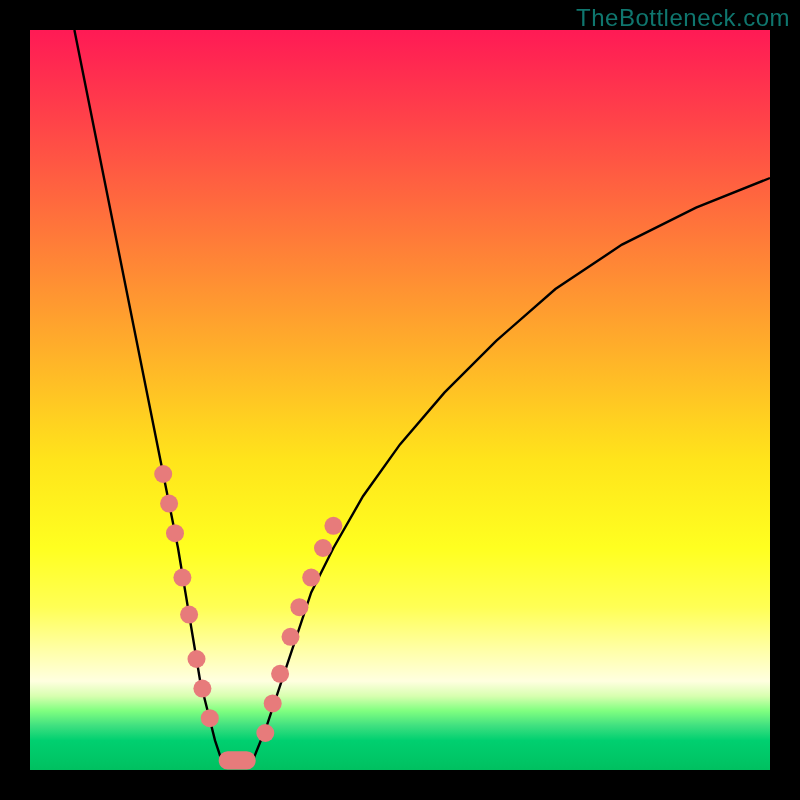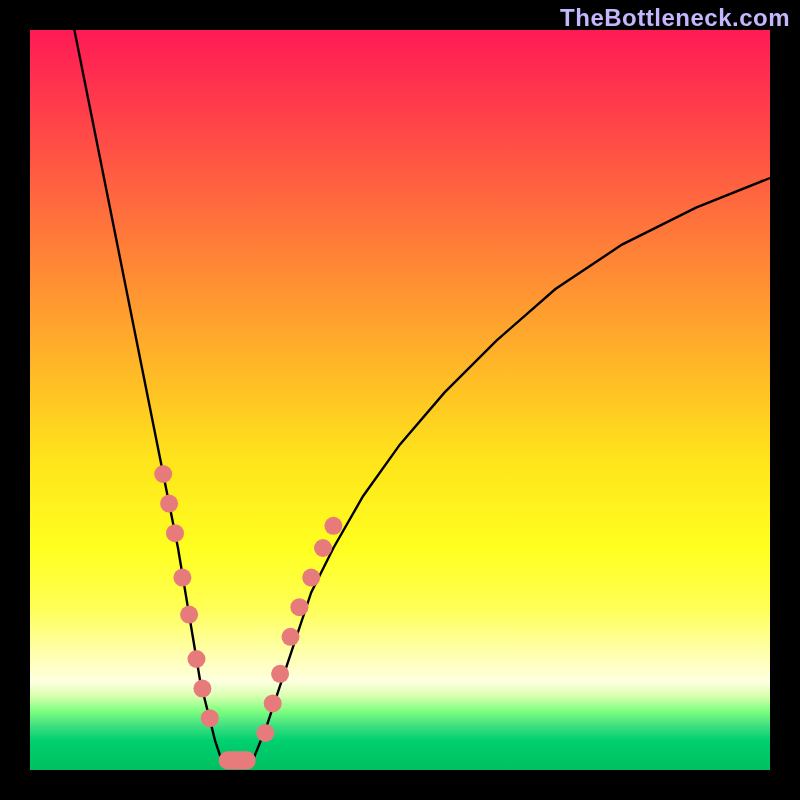--- a/index.html
+++ b/index.html
@@ -40,22 +40,22 @@
       #80ff80 92%,
       #40e080 94%,
       #00d070 96%,
       #00c060 100%);
   }
   .watermark {
     position: absolute;
     top: 4px;
     right: 10px;
     font-size: 24px;
-    font-weight: 700;
-    color: #c4b5fd;
+    font-weight: 400;
+    color: #0f766e;
     letter-spacing: 0.5px;
   }
   svg.overlay {
     position: absolute;
     top: 30px;
     left: 30px;
     width: 740px;
     height: 740px;
     overflow: visible;
   }

